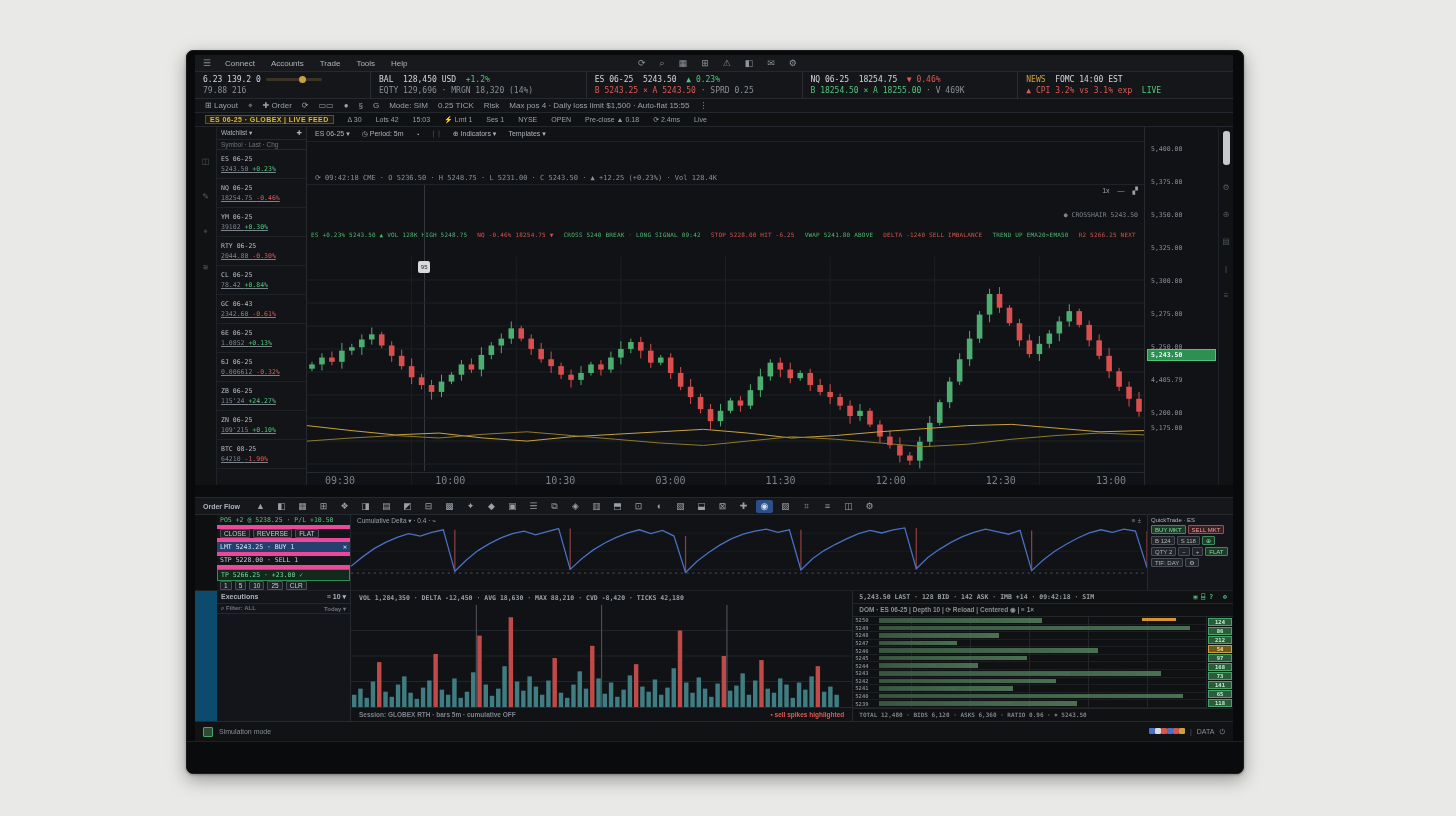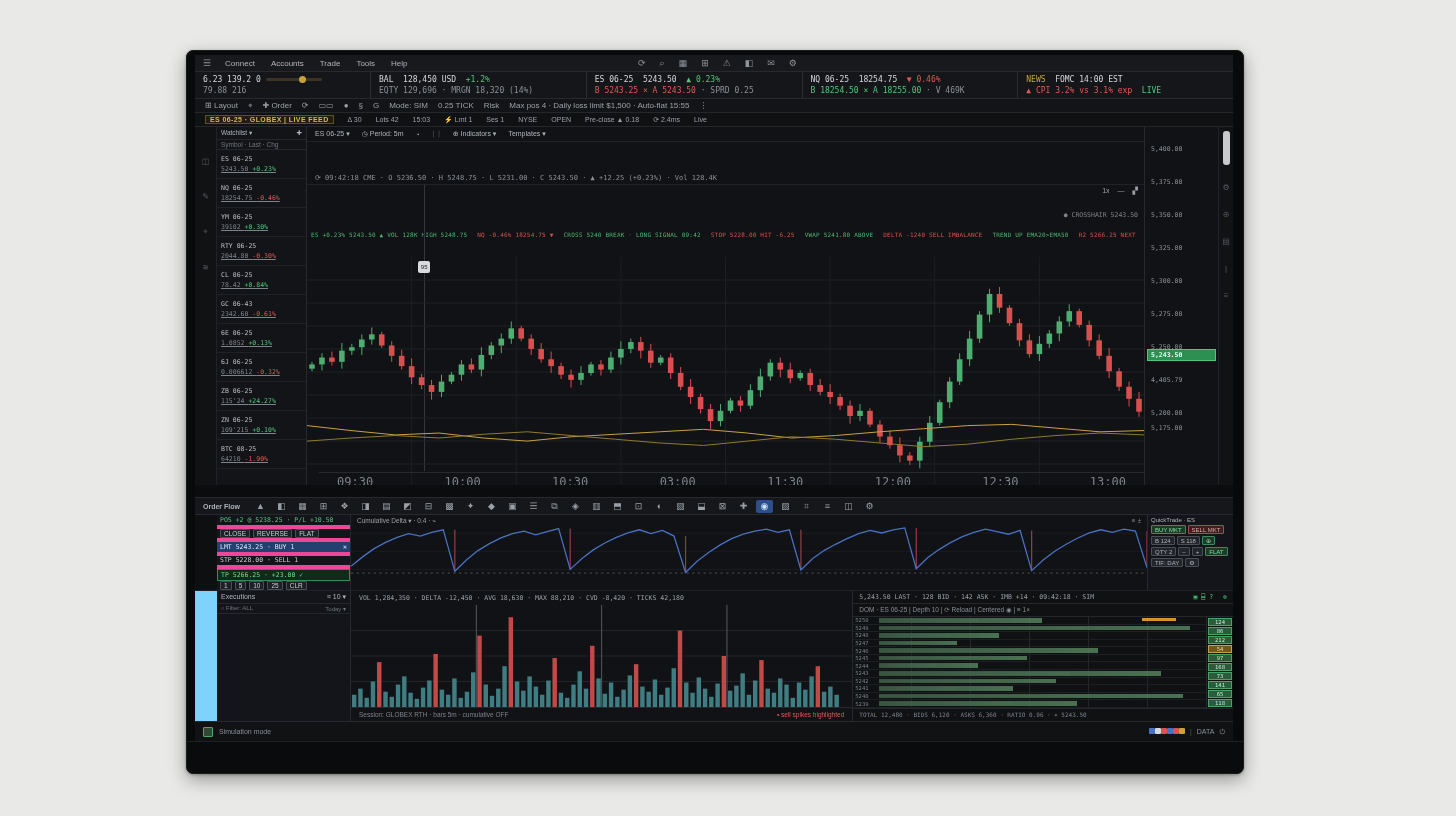--- a/index.html
+++ b/index.html
@@ -72,22 +72,22 @@
                 color:#8a9097; font-size:7px; border-bottom:1px solid #1f2226; white-space:nowrap; overflow:hidden;margin-top:30px;}
   .chart-body { flex:1; position:relative; overflow:hidden; }
   .chart-body svg { position:absolute; left:0; top:72px; width:100%; height:232px; }
   .newsline { position:absolute; left:4px; right:4px; top:46px; font-size:6px; white-space:nowrap;
               overflow:hidden; letter-spacing:.2px; }
   .newsline span { margin-right:10px; }
   .crosshair-v { position:absolute; left:14%; top:0; bottom:14px; width:1px; background:#33373d; }
   .ch-badge { position:absolute; left:calc(14% - 6px); top:76px; width:12px; height:12px;
               background:#d8dadd; color:#222; font-size:6px; display:flex; align-items:center;
               justify-content:center; border-radius:2px; }
-  .xaxis { position:absolute; left:12px; right:0; bottom:0; height:13px; border-top:1px solid #26292e;
-           display:flex; justify-content:space-between; padding:2px 18px; color:#7d838a; font-size:12px; }
+  .xaxis { position:absolute; left:0; right:0; bottom:0; height:13px; border-top:1px solid #26292e;
+           display:flex; justify-content:space-between; padding:2px 18px; color:#7d838a; font-size:10px; }
   .chart-topright { position:absolute; right:6px; top:2px; color:#9aa0a7; font-size:7px;
                     display:flex; gap:8px; }
   .chart-mode { position:absolute; right:6px; top:26px; color:#7d838a; font-size:6.5px; }
 
   .priceaxis { width:74px; background:#101215; border-left:1px solid #26292e; position:relative;
                font-size:6.5px; color:#8a9097; }
   .pa-label { position:absolute; left:6px; white-space:nowrap; }
   .pa-cur { position:absolute; left:2px; right:2px; top:62%; background:#2e8f52; color:#eafbef;
             border:1px solid #4fc57e; padding:1px 3px; font-weight:bold; white-space:nowrap; }
 
@@ -114,21 +114,21 @@
   .deltachart { flex:1; position:relative; background:#101215; }
   .deltachart svg { position:absolute; inset:0; width:100%; height:100%; }
   .miniorders { width:86px; background:#13151a; border-left:1px solid #26292e; font-size:6px;
                 color:#9aa0a7; padding:2px 3px; display:flex; flex-direction:column; gap:2px; }
   .mo-row { display:flex; gap:2px; align-items:center; }
   .mo-btn { background:#1e3a28; border:1px solid #3f8a5c; color:#7ddfa0; padding:0 3px; height:9px;
             display:flex; align-items:center; border-radius:1px; cursor:pointer; }
   .mo-btn.gray { background:#22252a; border-color:#4a4f57; color:#aeb4bb; }
 
   
-  .bottomrow { flex:0 0 128px; display:flex; background:#7dd3fc; }
+  .bottomrow { flex:0 0 128px; display:flex; background:#0c4a6e;font-weight:bold; }
   .exectable { width:134px; margin-left:22px; background:#13151a; border-right:1px solid #26292e;
                display:flex; flex-direction:column; font-size:6px; }
   .ex-head { padding:2px 4px; color:#aeb4bb; font-size:7px; display:flex; justify-content:space-between;
              border-bottom:1px solid #24272c; }
   .ex-sub { padding:1px 4px; color:#6f757c; border-bottom:1px solid #24272c; display:flex; justify-content:space-between;}
   .ex-rows { flex:1; overflow:hidden; }
 
   .volpanel { flex:1.32; background:#101215; border-right:1px solid #26292e; display:flex;
               flex-direction:column; min-width:0; }
   .vp-head, .vp-foot { height:14px; display:flex; align-items:center; gap:12px; padding:0 8px;

